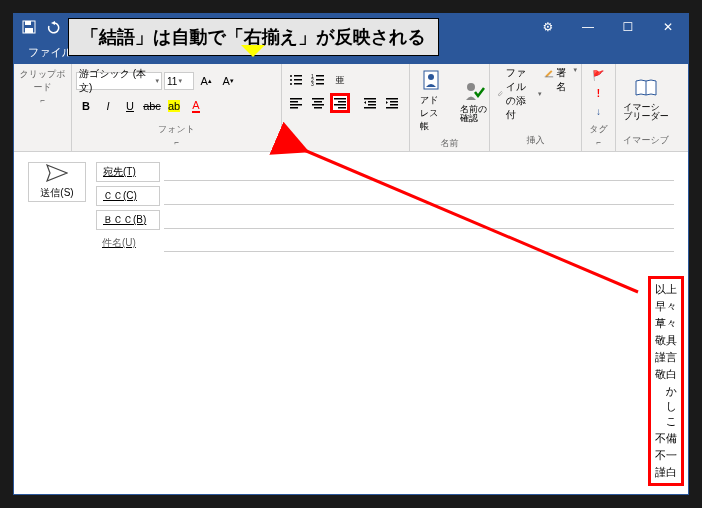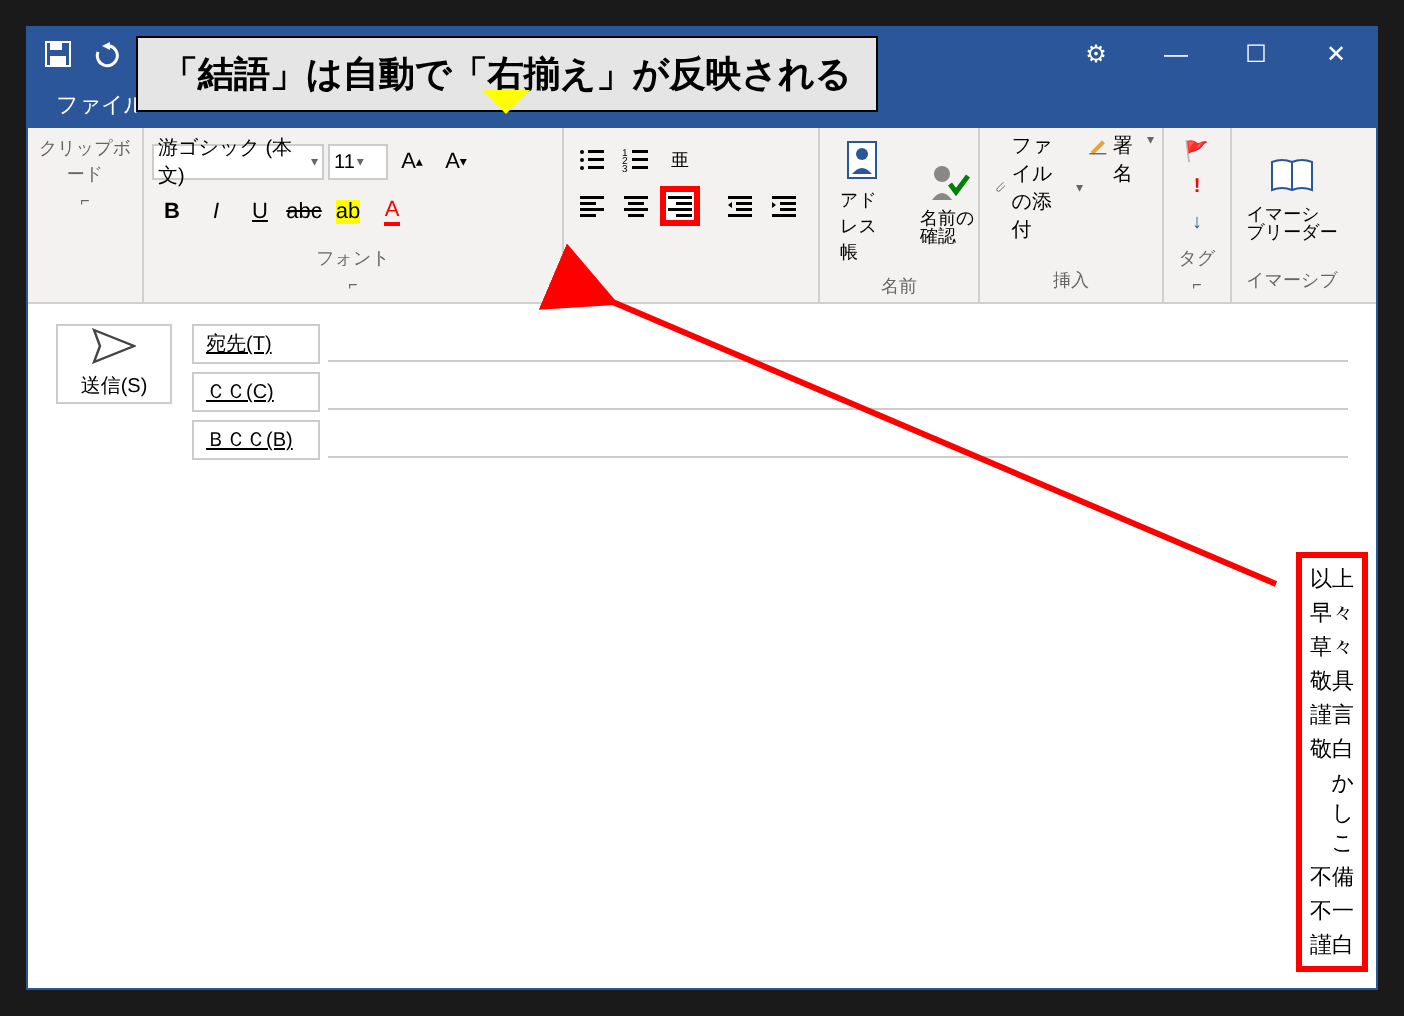--- a/index.html
+++ b/index.html
@@ -286,20 +286,24 @@
         <div class="field-line"></div>
       </div>
       <div class="field-row">
         <div class="field-btn">ＣＣ(C)</div>
         <div class="field-line"></div>
       </div>
       <div class="field-row">
         <div class="field-btn">ＢＣＣ(B)</div>
         <div class="field-line"></div>
       </div>
+      <div class="field-row">
+        <div class="field-label">件名(U)</div>
+        <div class="field-line"></div>
+      </div>
     </div>
   </div>
 
 </div>
 
 <div class="callout">「結語」は自動で「右揃え」が反映される</div>
 
 <div class="candidates" id="cand-box">
     <div class="cand">以上</div>
     <div class="cand">早々</div>

